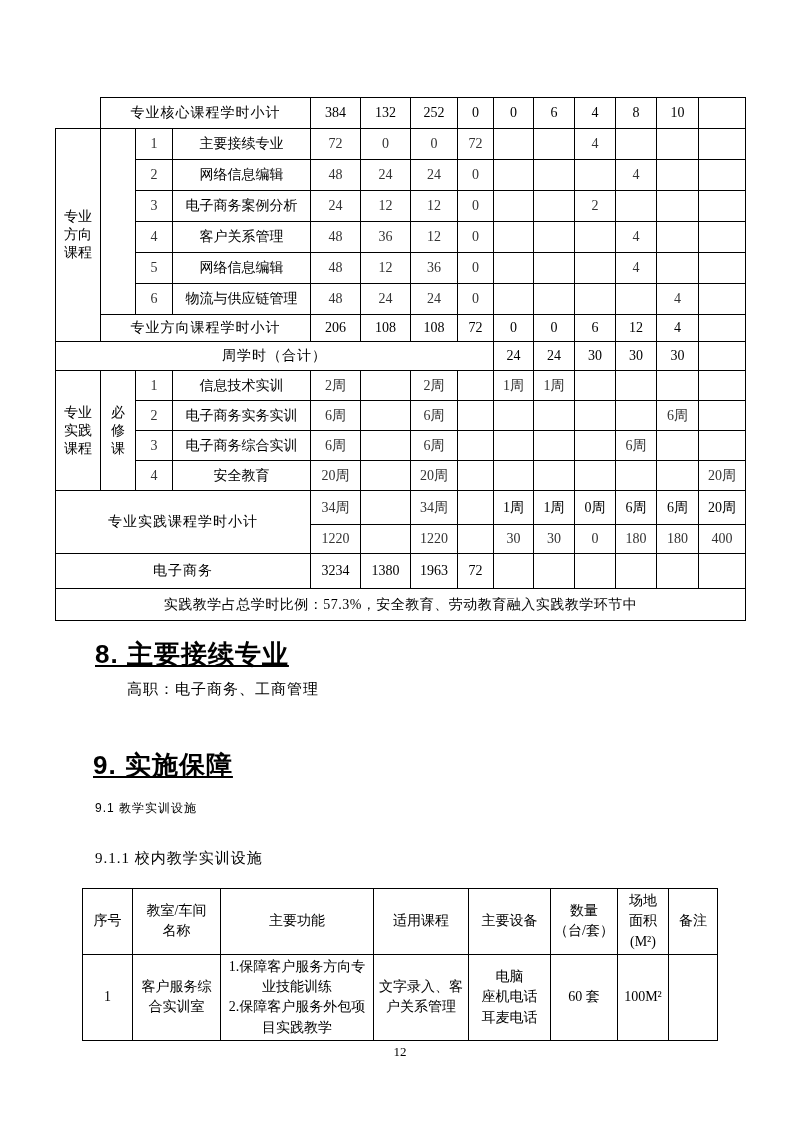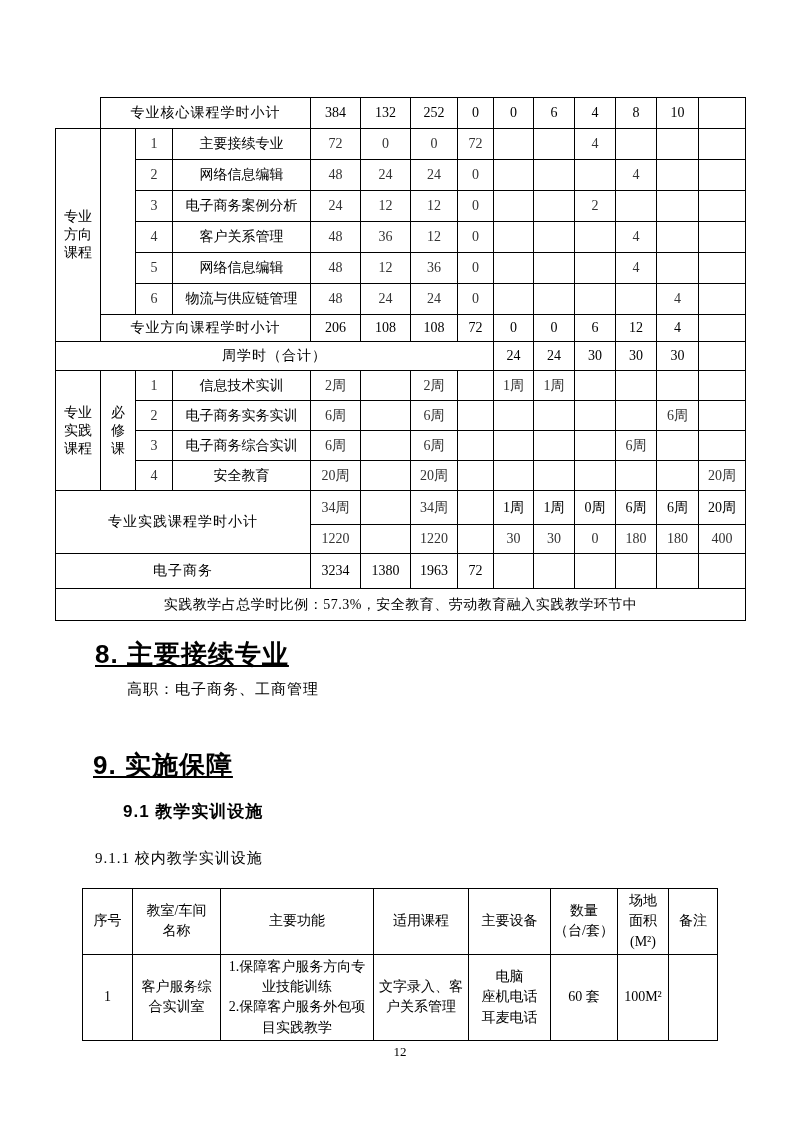--- a/index.html
+++ b/index.html
@@ -18,21 +18,21 @@
   td.name{text-align:left;padding-left:9px;font-size:14px;}
   td.num{color:#333;}
   td.cat{white-space:pre-line;line-height:1.65;font-size:14px;}
   td.weekly{text-align:center;padding-left:215px;}
   td.total-lbl{padding-left:140px;}
   td.note{font-size:15px;letter-spacing:0.5px;}
 
   
   .abs{position:absolute;}
   .h-big{font-family:"Liberation Sans",sans-serif;font-weight:bold;font-size:26px;letter-spacing:1px;text-decoration:underline;}
-  .h-mid{font-family:"Liberation Sans",sans-serif;font-weight:bold;font-size:17px;letter-spacing:1px;margin-left:28px;}
+  .h-mid{font-family:"Liberation Sans",sans-serif;font-weight:normal;font-size:12px;letter-spacing:1px;}
   .body-line{font-size:15px;letter-spacing:1px;}
 
   
   table.ft{position:absolute;left:82px;top:888px;width:635px;border-collapse:collapse;table-layout:fixed;}
   table.ft td{border:1px solid #000;text-align:center;vertical-align:middle;
               font:14px "Liberation Serif",serif;padding:2px;line-height:1.45;}
   table.ft tr.fh{height:55px}
   table.ft tr.fd{height:85px}
   td.pre{white-space:pre-line;}
   td.funcs{text-align:left;padding:3px 4px;white-space:pre-line;}

